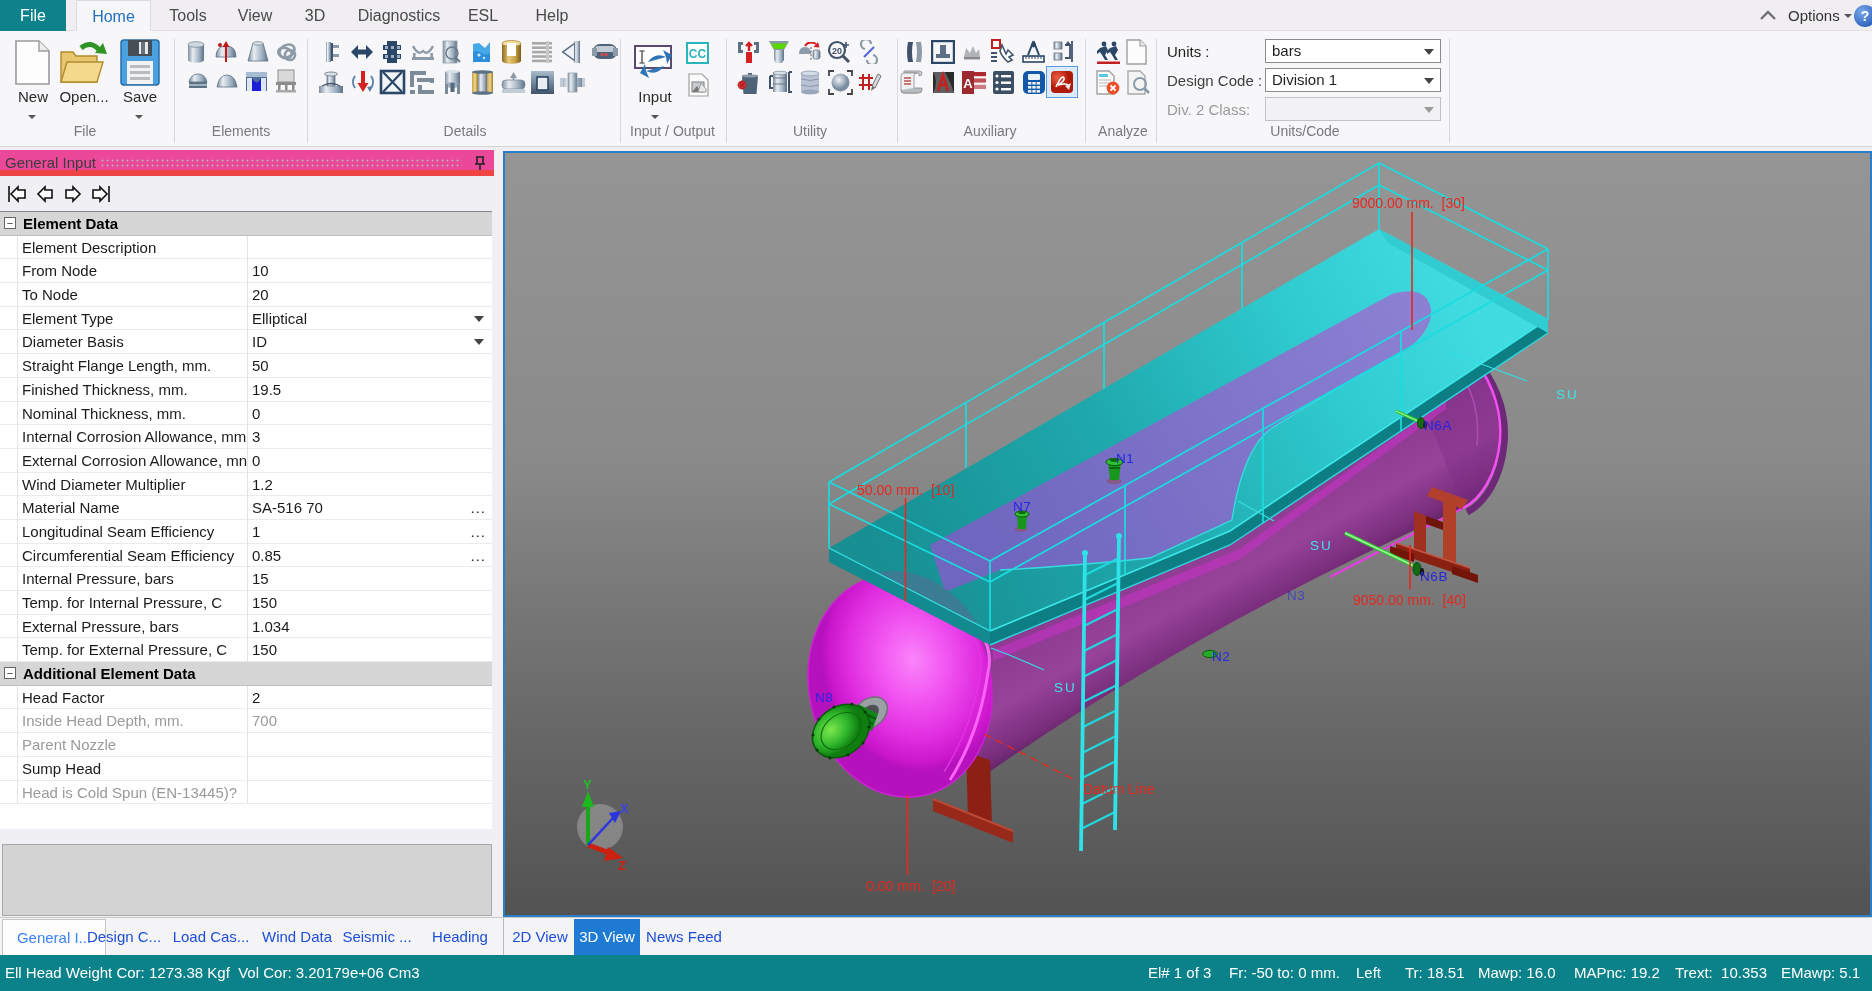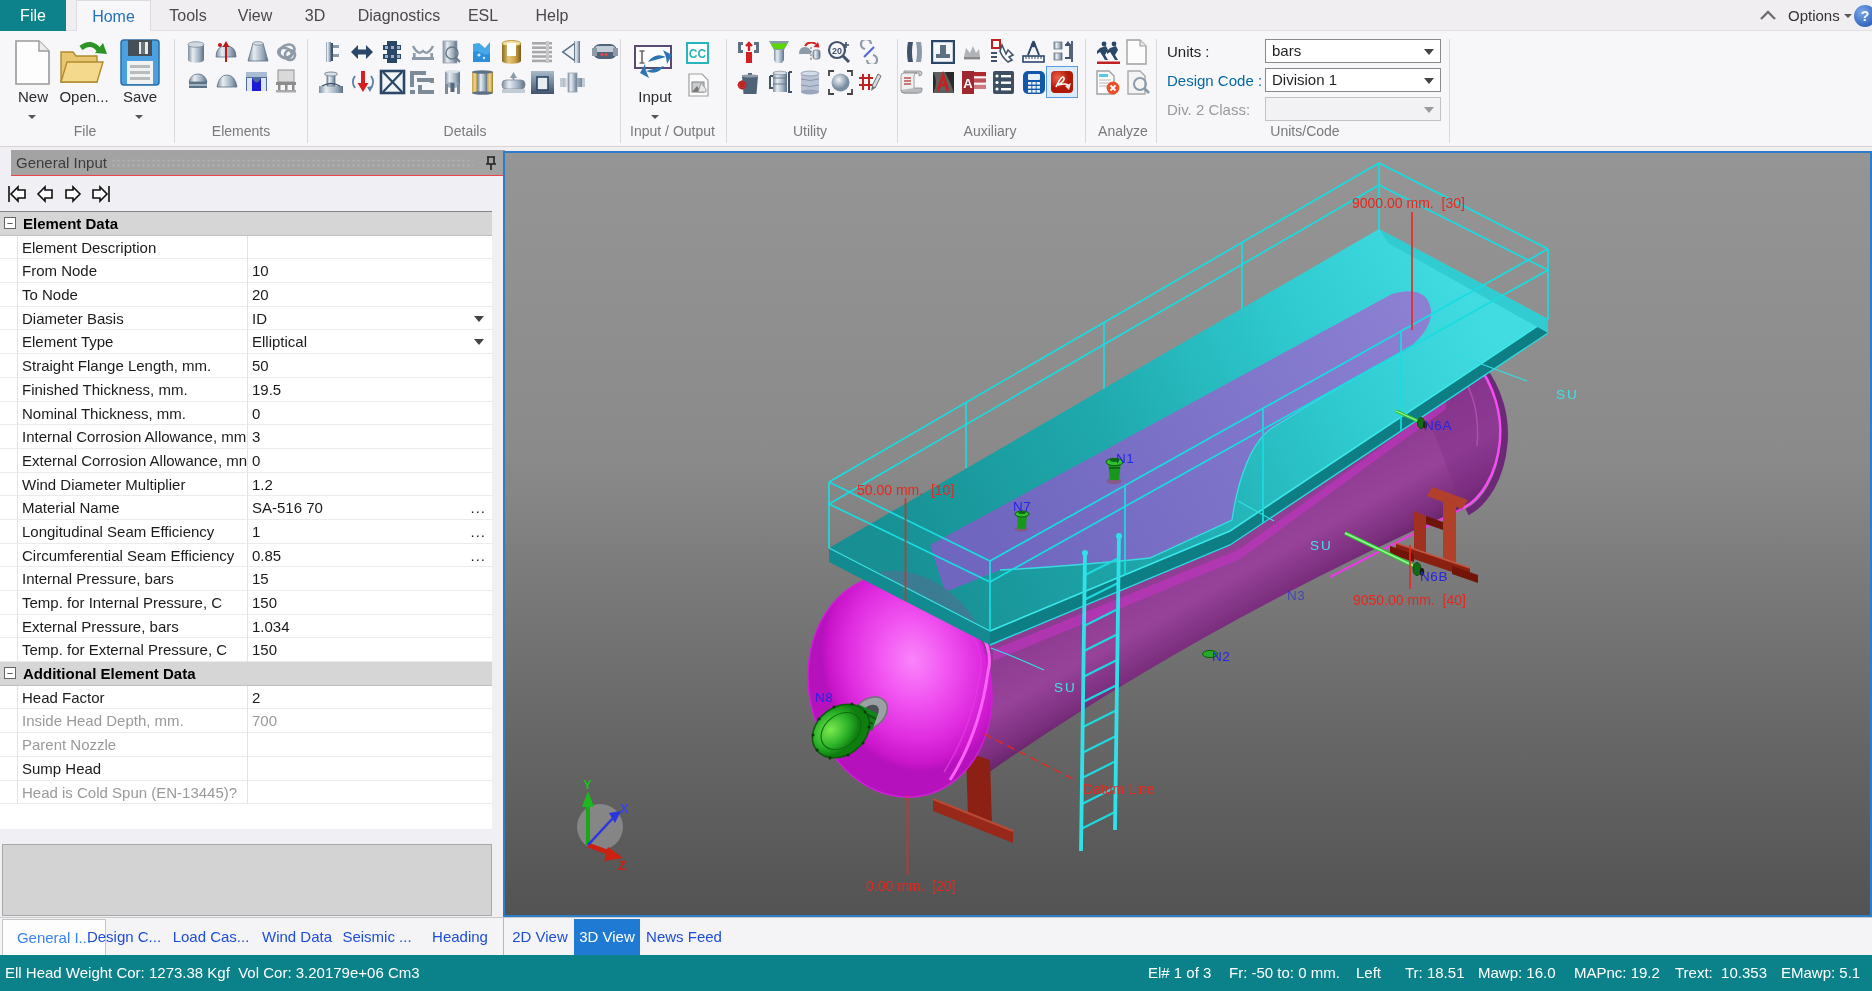--- a/index.html
+++ b/index.html
@@ -7,21 +7,21 @@
 #filetab{position:absolute;left:0;top:0;width:66px;height:31px;background:#0e828b;color:#fff;font-size:16px;text-align:center;line-height:31px}
 .rtab{position:absolute;top:0;height:31px;font-size:16px;color:#494949;line-height:31px;text-align:center}
 #hometab{position:absolute;left:76px;top:0;width:75px;height:32px;background:#f7f6f8;border:1px solid #dddbde;border-bottom:none;color:#2471bc;font-size:16px;text-align:center;line-height:31px}
 #ribbon{position:absolute;left:0;top:31px;width:1872px;height:116px;background:#f7f6f8;border-bottom:1px solid #d5d3d6}
 .gsep{position:absolute;top:8px;width:1px;height:104px;background:#d9d7da}
 .glabel{position:absolute;top:92px;font-size:14px;color:#77797c;text-align:center}
 .biglabel{position:absolute;font-size:15px;color:#2b2b2b;text-align:center}
 .dropdn{position:absolute;width:0;height:0;border-left:4px solid transparent;border-right:4px solid transparent;border-top:4px solid #555}
 
 #lpanel{position:absolute;left:0;top:150px;width:494px;height:767px;background:#f0eff3}
-#lptitle{position:absolute;left:11px;top:0;width:494px;height:26px;background:#a3a3a3;border-bottom:1px solid #ef4444;font-size:15px;color:#3c3c3c}
+#lptitle{position:absolute;left:0;top:0;width:494px;height:26px;background:#ec4899;border-bottom:6px solid #ef4444;font-size:15px;color:#3c3c3c}
 #lptool{position:absolute;left:0;top:27px;width:494px;height:34px;background:#f0eff3}
 #grid{position:absolute;left:0;top:61px;width:492px;height:618px;background:#fff;border-top:1px solid #828790;font-size:15px}
 .grow{position:relative;width:492px;height:23.7px;background:#fff;border-bottom:1px solid #ebebeb}
 .ghead{position:relative;width:492px;height:23.7px;background:#d7d6d6;border-bottom:1px solid #c0c0c0;font-weight:bold;color:#000}
 .ghead .tx{position:absolute;left:23px;top:3px}
 .grow .lab{position:absolute;left:22px;top:3px;width:222px;white-space:nowrap;overflow:hidden;color:#1b1b1b}
 .grow .val{position:absolute;left:252px;top:3px;color:#1b1b1b}
 .grow .gut{position:absolute;left:0;top:0;width:18px;height:23.7px;border-right:1px solid #e4e4e4}
 .grow .sep{position:absolute;left:247px;top:0;width:1px;height:23.7px;background:#e4e4e4}
 .grow .dd{position:absolute;right:8px;top:9px;width:0;height:0;border-left:5px solid transparent;border-right:5px solid transparent;border-top:6px solid #444}
@@ -505,21 +505,21 @@
     </svg>
 <svg class="abs" style="left:1126px;top:39px" width="25" height="26" viewBox="0 0 25 26">
       <path d="M2 1 H14 L19 6 V24 H2 Z" fill="#f4f4f4" stroke="#a8a8a8" stroke-width="1.4"></path>
       <circle cx="14" cy="14" r="6" fill="none" stroke="#8a9aa8" stroke-width="2"></circle>
       <path d="M18 18 L23 23" stroke="#8a9aa8" stroke-width="2.6"></path>
     </svg>
 <div class="glabel" style="left:1078px;width:90px">Analyze</div>
 <div class="gsep" style="left:1156px"></div>
 
 <div class="abs" style="left:1167px;top:12px;font-size:15px;color:#1f1f1f">Units :</div>
-<div class="abs" style="left:1167px;top:41px;font-size:15px;color:#0369a1">Design Code :</div>
+<div class="abs" style="left:1167px;top:41px;font-size:15px;color:#404040">Design Code :</div>
 <div class="abs" style="left:1167px;top:70px;font-size:15px;color:#9a9a9a">Div. 2 Class:</div>
 <div class="abs" style="left:1265px;top:8px;width:176px;height:24px;background:#fff;border:1px solid #8a8a8a;font-size:15px;color:#1f1f1f;line-height:22px;padding-left:6px">bars<span style="position:absolute;right:6px;top:9px;width:0;height:0;border-left:5px solid transparent;border-right:5px solid transparent;border-top:6px solid #444"></span></div>
 <div class="abs" style="left:1265px;top:37px;width:176px;height:24px;background:#fff;border:1px solid #8a8a8a;font-size:15px;color:#1f1f1f;line-height:22px;padding-left:6px">Division 1<span style="position:absolute;right:6px;top:9px;width:0;height:0;border-left:5px solid transparent;border-right:5px solid transparent;border-top:6px solid #444"></span></div>
 <div class="abs" style="left:1265px;top:66px;width:176px;height:24px;background:#f2f1f3;border:1px solid #c2c2c2">
       <span style="position:absolute;right:6px;top:9px;width:0;height:0;border-left:5px solid transparent;border-right:5px solid transparent;border-top:6px solid #9a9a9a"></span>
     </div>
 <div class="glabel" style="left:1255px;width:100px">Units/Code</div>
 <div class="gsep" style="left:1449px"></div>
 </div>
 <div id="lpanel">
@@ -559,29 +559,29 @@
       </div>
   <div class="grow">
         <div class="gut"></div>
         <div class="sep"></div>
         <div class="lab">To Node</div>
         <div class="val">20</div>
       </div>
   <div class="grow">
         <div class="gut"></div>
         <div class="sep"></div>
+        <div class="lab">Element Type</div>
+        <div class="val">Elliptical</div>
+        <div class="dd"></div>
+      </div>
+  <div class="grow">
+        <div class="gut"></div>
+        <div class="sep"></div>
         <div class="lab">Diameter Basis</div>
         <div class="val">ID</div>
-        <div class="dd"></div>
-      </div>
-  <div class="grow">
-        <div class="gut"></div>
-        <div class="sep"></div>
-        <div class="lab">Element Type</div>
-        <div class="val">Elliptical</div>
         <div class="dd"></div>
       </div>
   <div class="grow">
         <div class="gut"></div>
         <div class="sep"></div>
         <div class="lab">Straight Flange Length, mm.</div>
         <div class="val">50</div>
       </div>
   <div class="grow">
         <div class="gut"></div>

